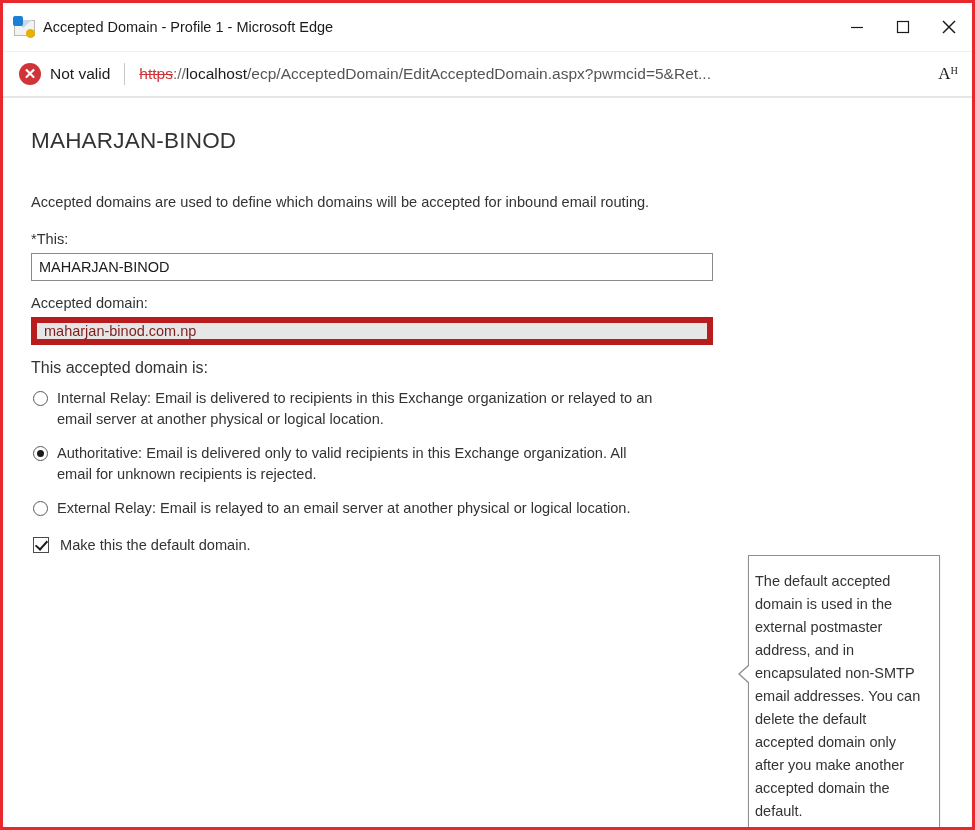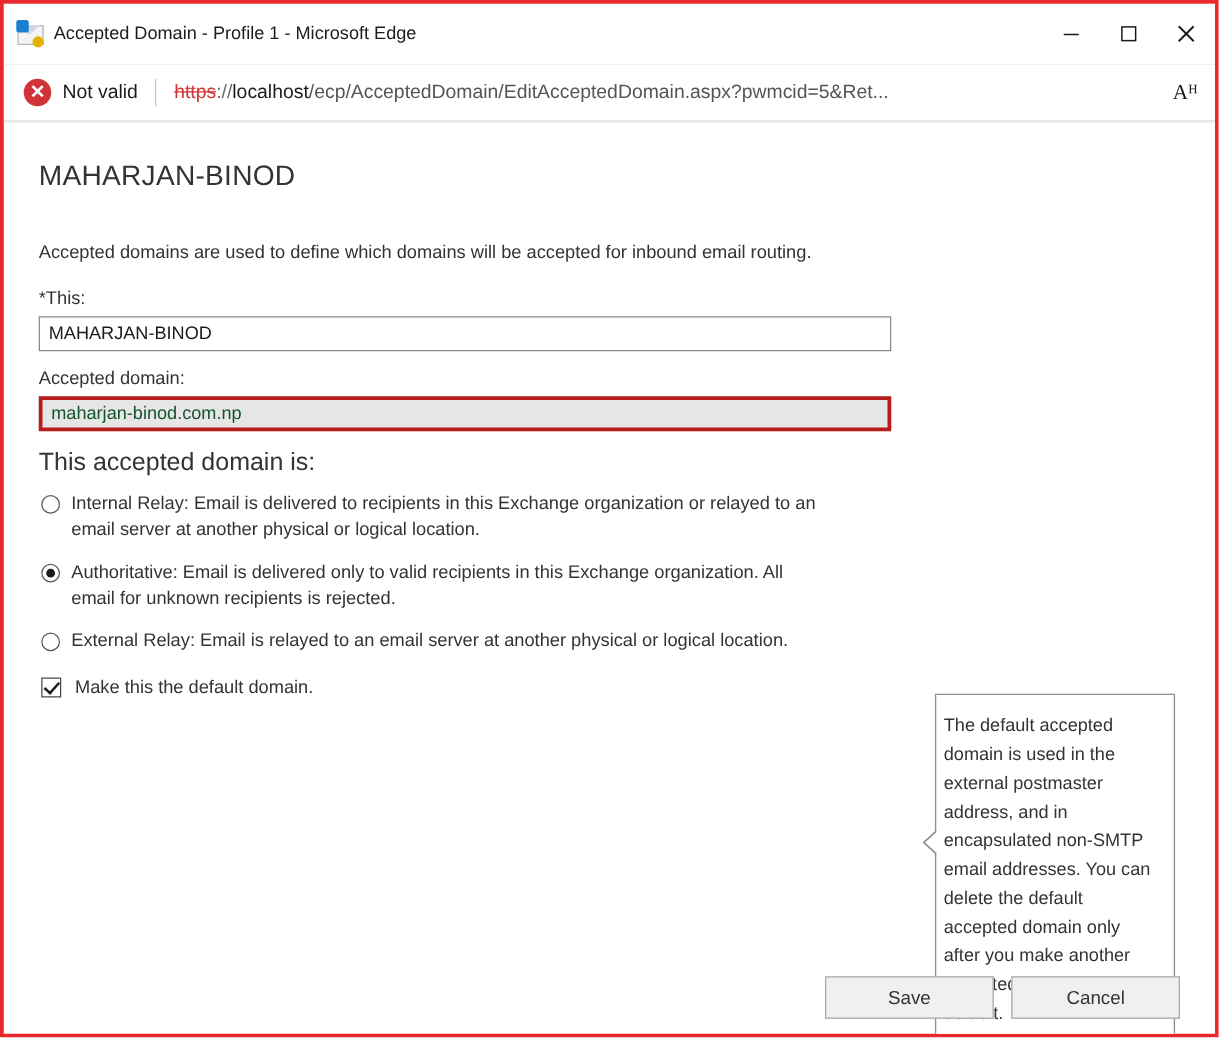--- a/index.html
+++ b/index.html
@@ -182,25 +182,25 @@
     background: #ffffff;
     font-family: "Liberation Sans", sans-serif;
     font-size: 14.5px;
     color: #1b1b1b;
     padding: 0 7px;
     margin-bottom: 14px;
     display: block;
   }
   .text-input.readonly {
     background: #e6e6e6;
-    border: 3px solid #b91c1c;
-    color: #14532d;
+    border: 6px solid #b91c1c;
+    color: #7f1d1d;
   }
   .sub-label {
-    font-size: 20px;
+    font-size: 16px;
     color: #333333;
     margin-bottom: 11px;
   }
   .radio-row {
     display: flex;
     align-items: flex-start;
     margin-bottom: 13px;
   }
   .radio {
     width: 15px; height: 15px;
@@ -388,19 +388,15 @@
 
     <div class="check-row">
       <span class="checkbox checked"></span>
       <span class="check-text">Make this the default domain.</span>
     </div>
 
     <div class="callout">
       <span>The default accepted domain is used in the external postmaster address, and in encapsulated non-SMTP email addresses. You can delete the default accepted domain only after you make another accepted domain the default.</span>
     </div>
 
-    <div class="footer">
-      <div class="btn">Save</div>
-      <div class="btn">Cancel</div>
-    </div>
 
   </div>
 </div>
 
 </body></html>

